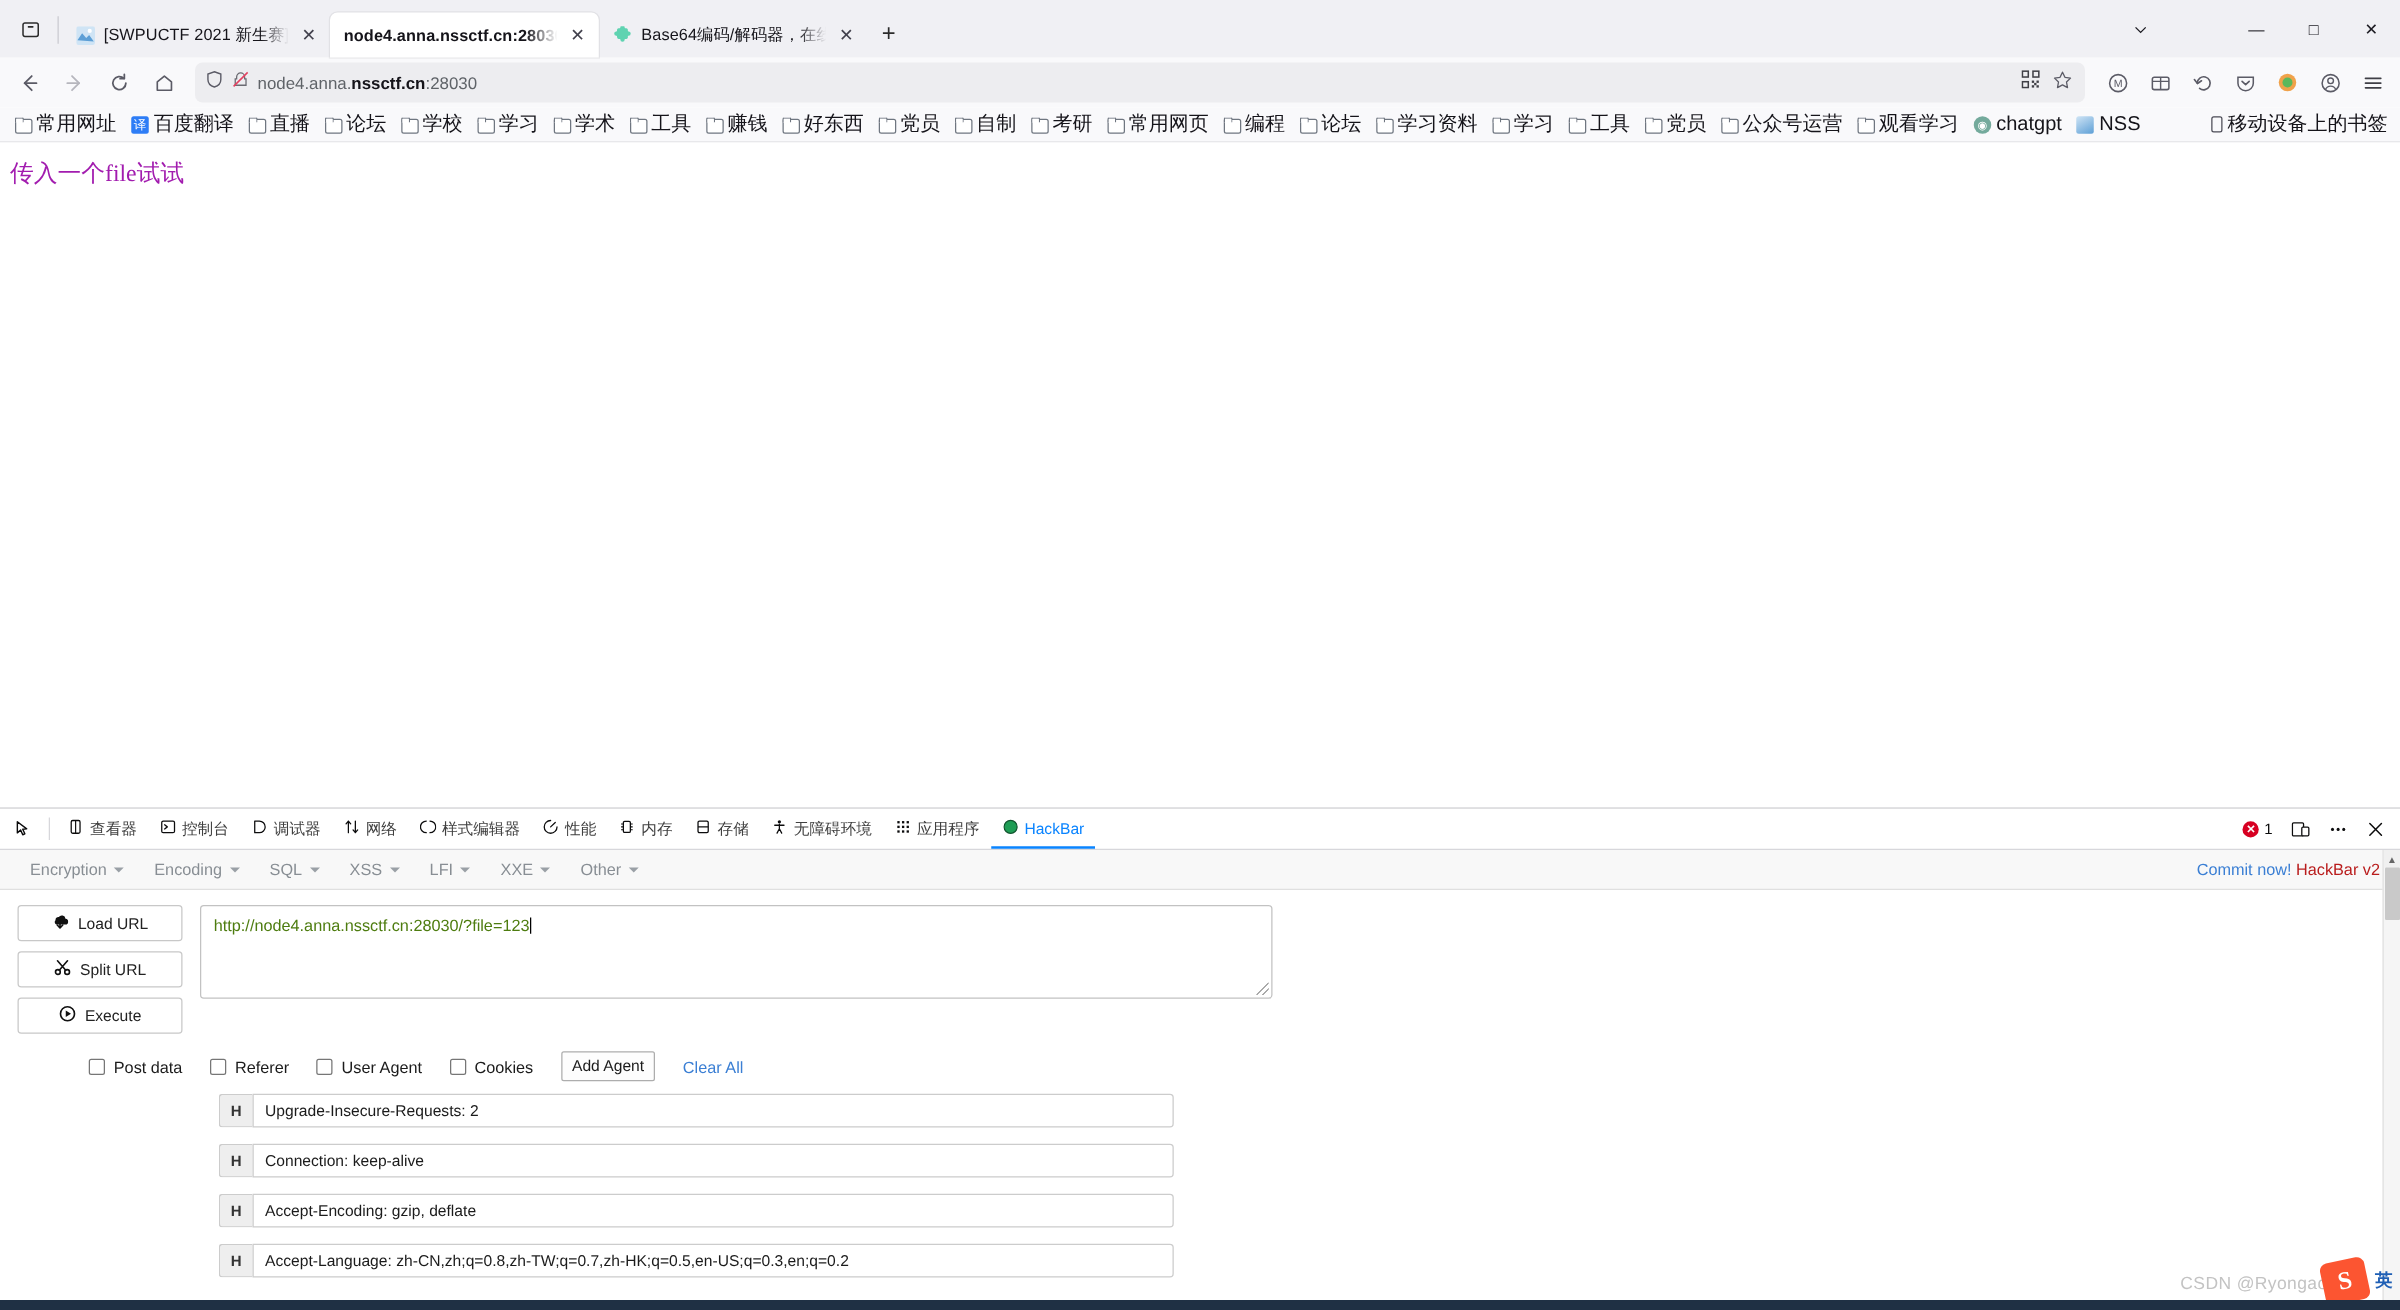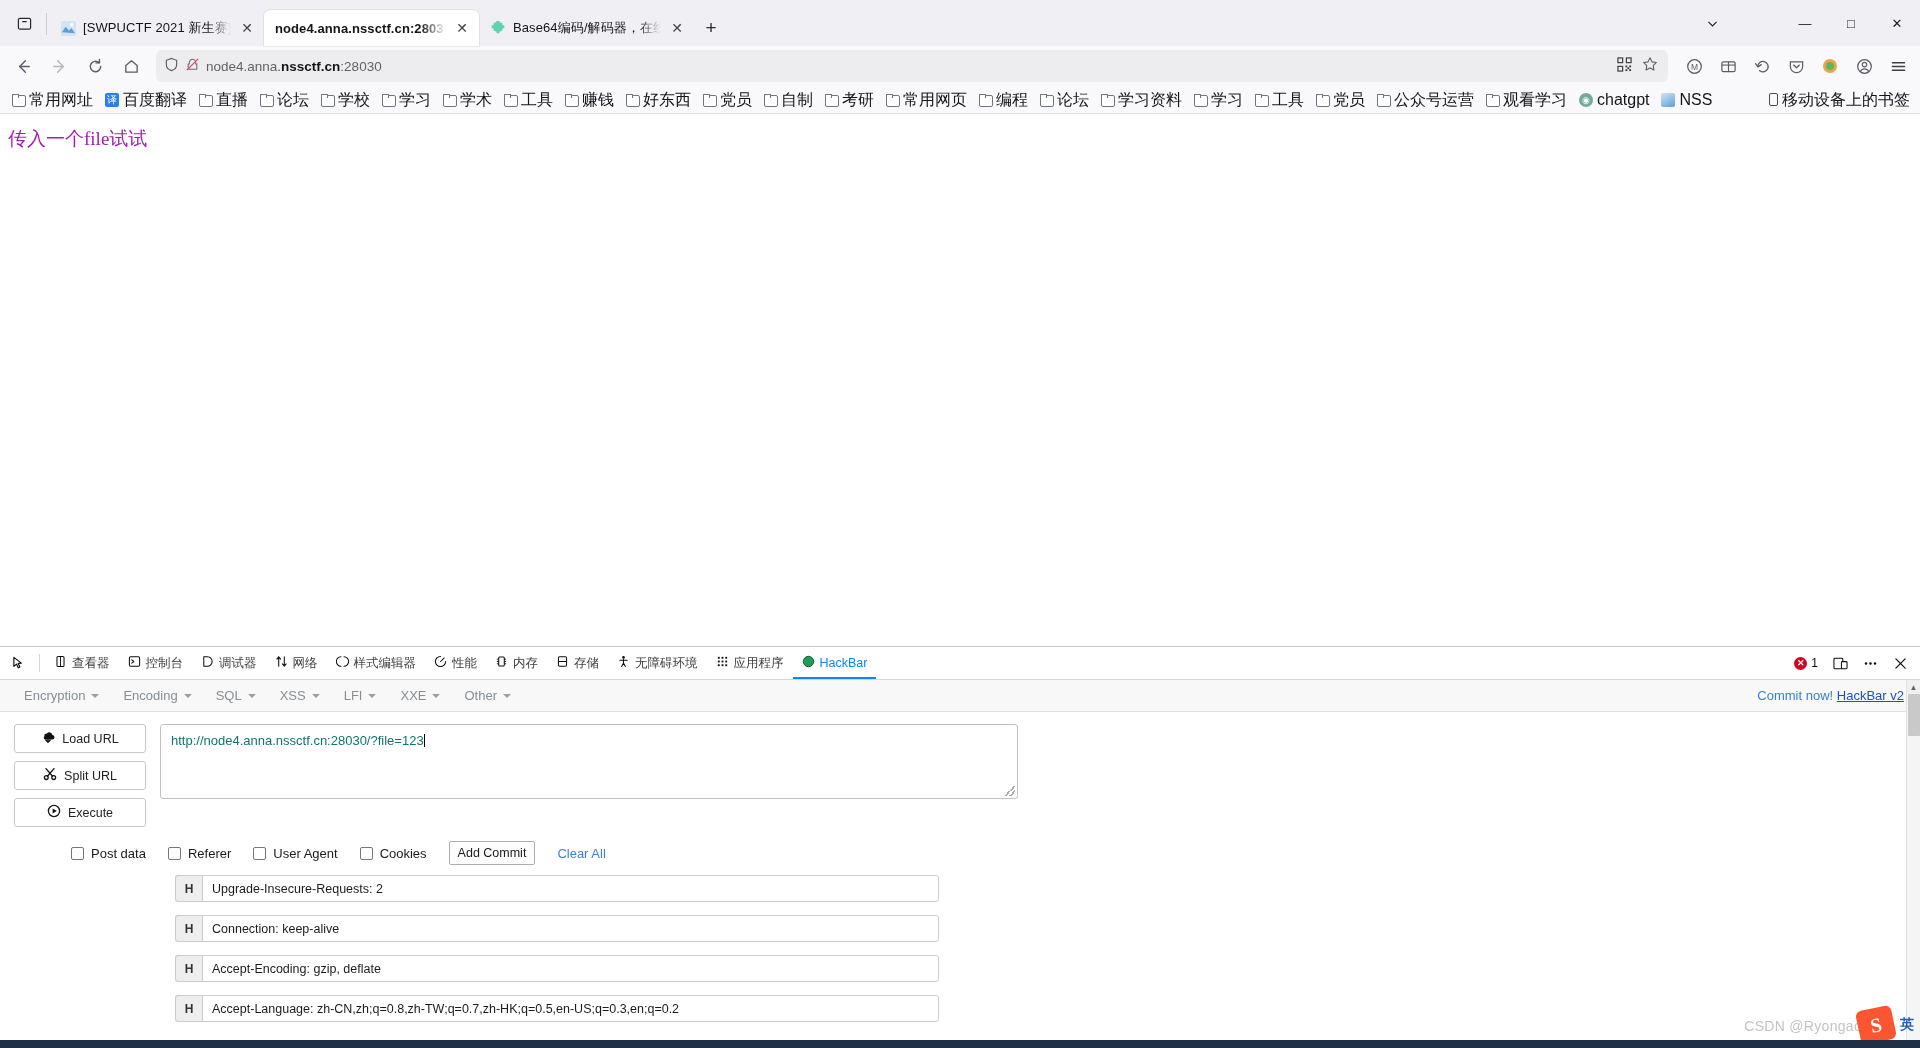--- a/index.html
+++ b/index.html
@@ -127,32 +127,32 @@
   
   .hb { flex:1 1 auto; position:relative; background:#fff; overflow:hidden; }
   .hb-menubar {
     height:32px; background:#f8f8f8; border-bottom:1px solid #e0e0e0;
     display:flex; align-items:center; padding-left:12px; gap:0px;
   }
   .hb-menu { font-size:13px; color:#888e94; padding:0 12px; display:flex; align-items:center; gap:6px; }
   .caret { width:0;height:0;border-left:4px solid transparent;border-right:4px solid transparent;border-top:4px solid #9aa0a6;}
   .hb-menubar-right { margin-left:auto; padding-right:16px; font-size:13px; }
   .hb-commit { color:#3b7fd4; }
-  .hb-ver { color:#1d4ed8;text-decoration:underline; }
+  .hb-ver { color:#b91c1c; }
 
   .hb-body { display:flex; padding:12px 14px 0 14px; gap:14px; }
   .hb-btns { display:flex; flex-direction:column; gap:8px; width:132px; flex:0 0 132px; }
   .hb-btn {
     height:29px; border:1px solid #c8c8c8; border-radius:3px; background:#fff;
     display:flex; align-items:center; justify-content:center; gap:7px;
     font-size:12.5px; color:#222;
   }
   .hb-url {
     flex:1 1 auto; max-width:858px; height:75px; border:1px solid #c2c2c2; border-radius:3px;
-    padding:8px 10px; font-size:13px; color:#0f766e; background:#fff; position:relative;
+    padding:8px 10px; font-size:13px; color:#4d7c0f; background:#fff; position:relative;
     font-family:"Liberation Sans", sans-serif;
   }
   .hb-url .caretbar { display:inline-block; width:1px; height:13px; background:#000; vertical-align:-2px; margin-left:0px;}
   .hb-resize {
     position:absolute; right:2px; bottom:2px; width:10px; height:10px;
     background:
       linear-gradient(135deg, transparent 45%, #aaa 45%, #aaa 55%, transparent 55%),
       linear-gradient(135deg, transparent 70%, #aaa 70%, #aaa 80%, transparent 80%);
   }
   .hb-opts { display:flex; align-items:center; gap:0px; padding:14px 0 0 71px; }
@@ -669,21 +669,21 @@
             <span>Referer</span>
           </label>
         <label class="hb-chk">
             <span class="chkbox"></span>
             <span>User Agent</span>
           </label>
         <label class="hb-chk">
             <span class="chkbox"></span>
             <span>Cookies</span>
           </label>
-        <div class="hb-addhdr">Add Commit</div>
+        <div class="hb-addhdr">Add Agent</div>
         <div class="hb-clear">Clear All</div>
       </div>
 
       <div class="hb-headers">
         <div class="hb-hrow">
           <div class="hb-htag">H</div>
           <div class="hb-hval">Upgrade-Insecure-Requests: 2</div>
         </div>
         <div class="hb-hrow">
           <div class="hb-htag">H</div>

